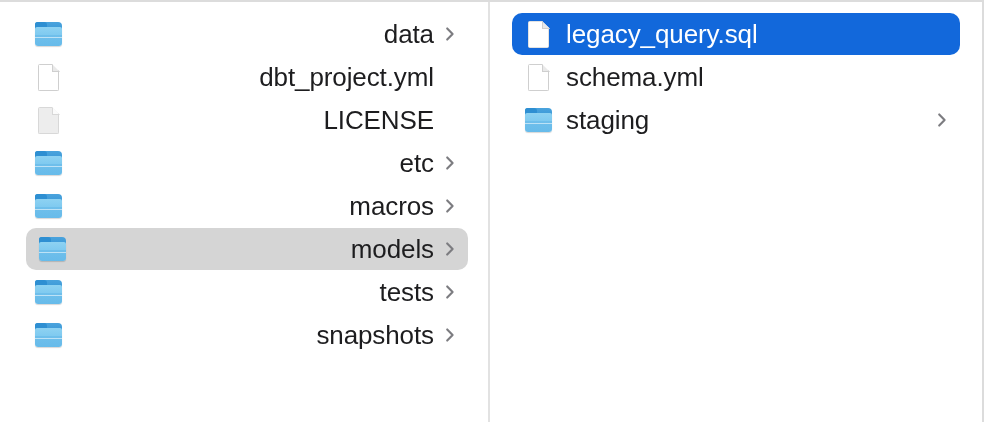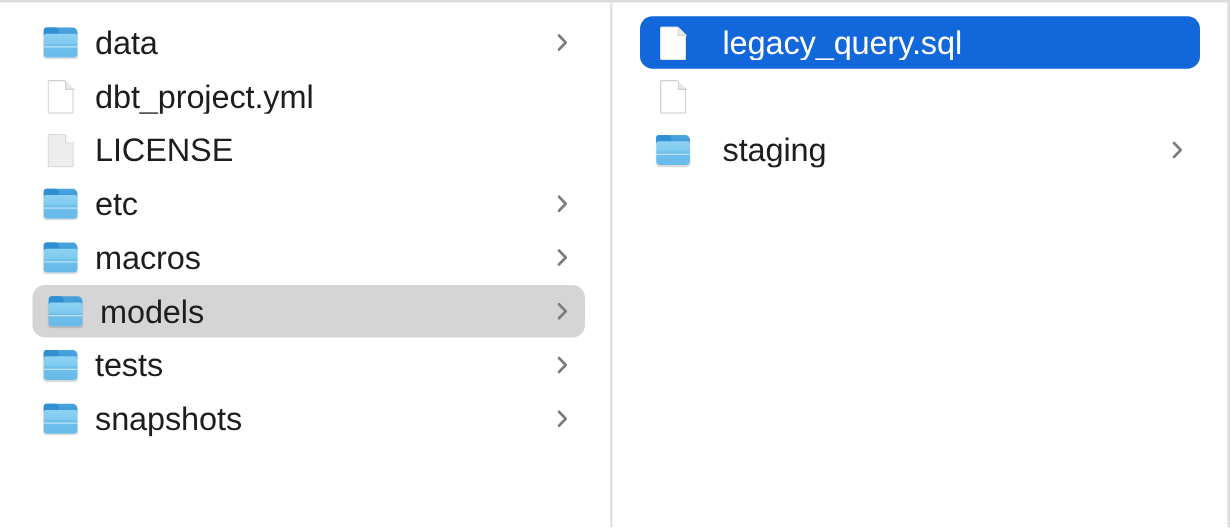--- a/index.html
+++ b/index.html
@@ -27,39 +27,40 @@
   .column {
     position: relative;
     height: 100%;
     box-sizing: border-box;
     padding-top: 10px;
     overflow: hidden;
   }
   .column.col-0 {
     width: 490px;
     border-right: 2px solid #e2e2e2;
+    text-align: right;
   }
   .column.col-1 {
     width: 492px;
   }
 
   .row {
     position: relative;
     height: 42px;
     margin: 1px 0;
     display: flex;
     align-items: center;
     border-radius: 10px;
     box-sizing: border-box;
     padding-left: 12px;
     padding-right: 12px;
     cursor: default;
   }
   .col-0 .row { margin-left: 22px; margin-right: 20px; }
-  .col-1 .row { margin-left: 22px; margin-right: 22px; gap: 12px; }
+  .col-1 .row { margin-left: 22px; margin-right: 22px; }
 
   .row.highlighted {
     background: #d5d5d5;
     margin-left: 26px;
   }
   .row.selected {
     background: #1268db;
   }
 
   
@@ -312,20 +313,21 @@
           <svg viewBox="0 0 12 18">
             <path d="M3.2 3.4 L8.6 9 L3.2 14.6"></path>
           </svg>
         </span>
       </div>
       <div class="row">
         <span class="icon file">
           <span class="pg"></span>
           <span class="fold"></span>
         </span>
+        <span class="label">schema.yml</span>
         <span class="chevron hidden">
           <svg viewBox="0 0 12 18">
             <path d="M3.2 3.4 L8.6 9 L3.2 14.6"></path>
           </svg>
         </span>
       </div>
       <div class="row">
         <span class="icon folder">
           <span class="fld-back"></span>
           <span class="fld-tab"></span>

